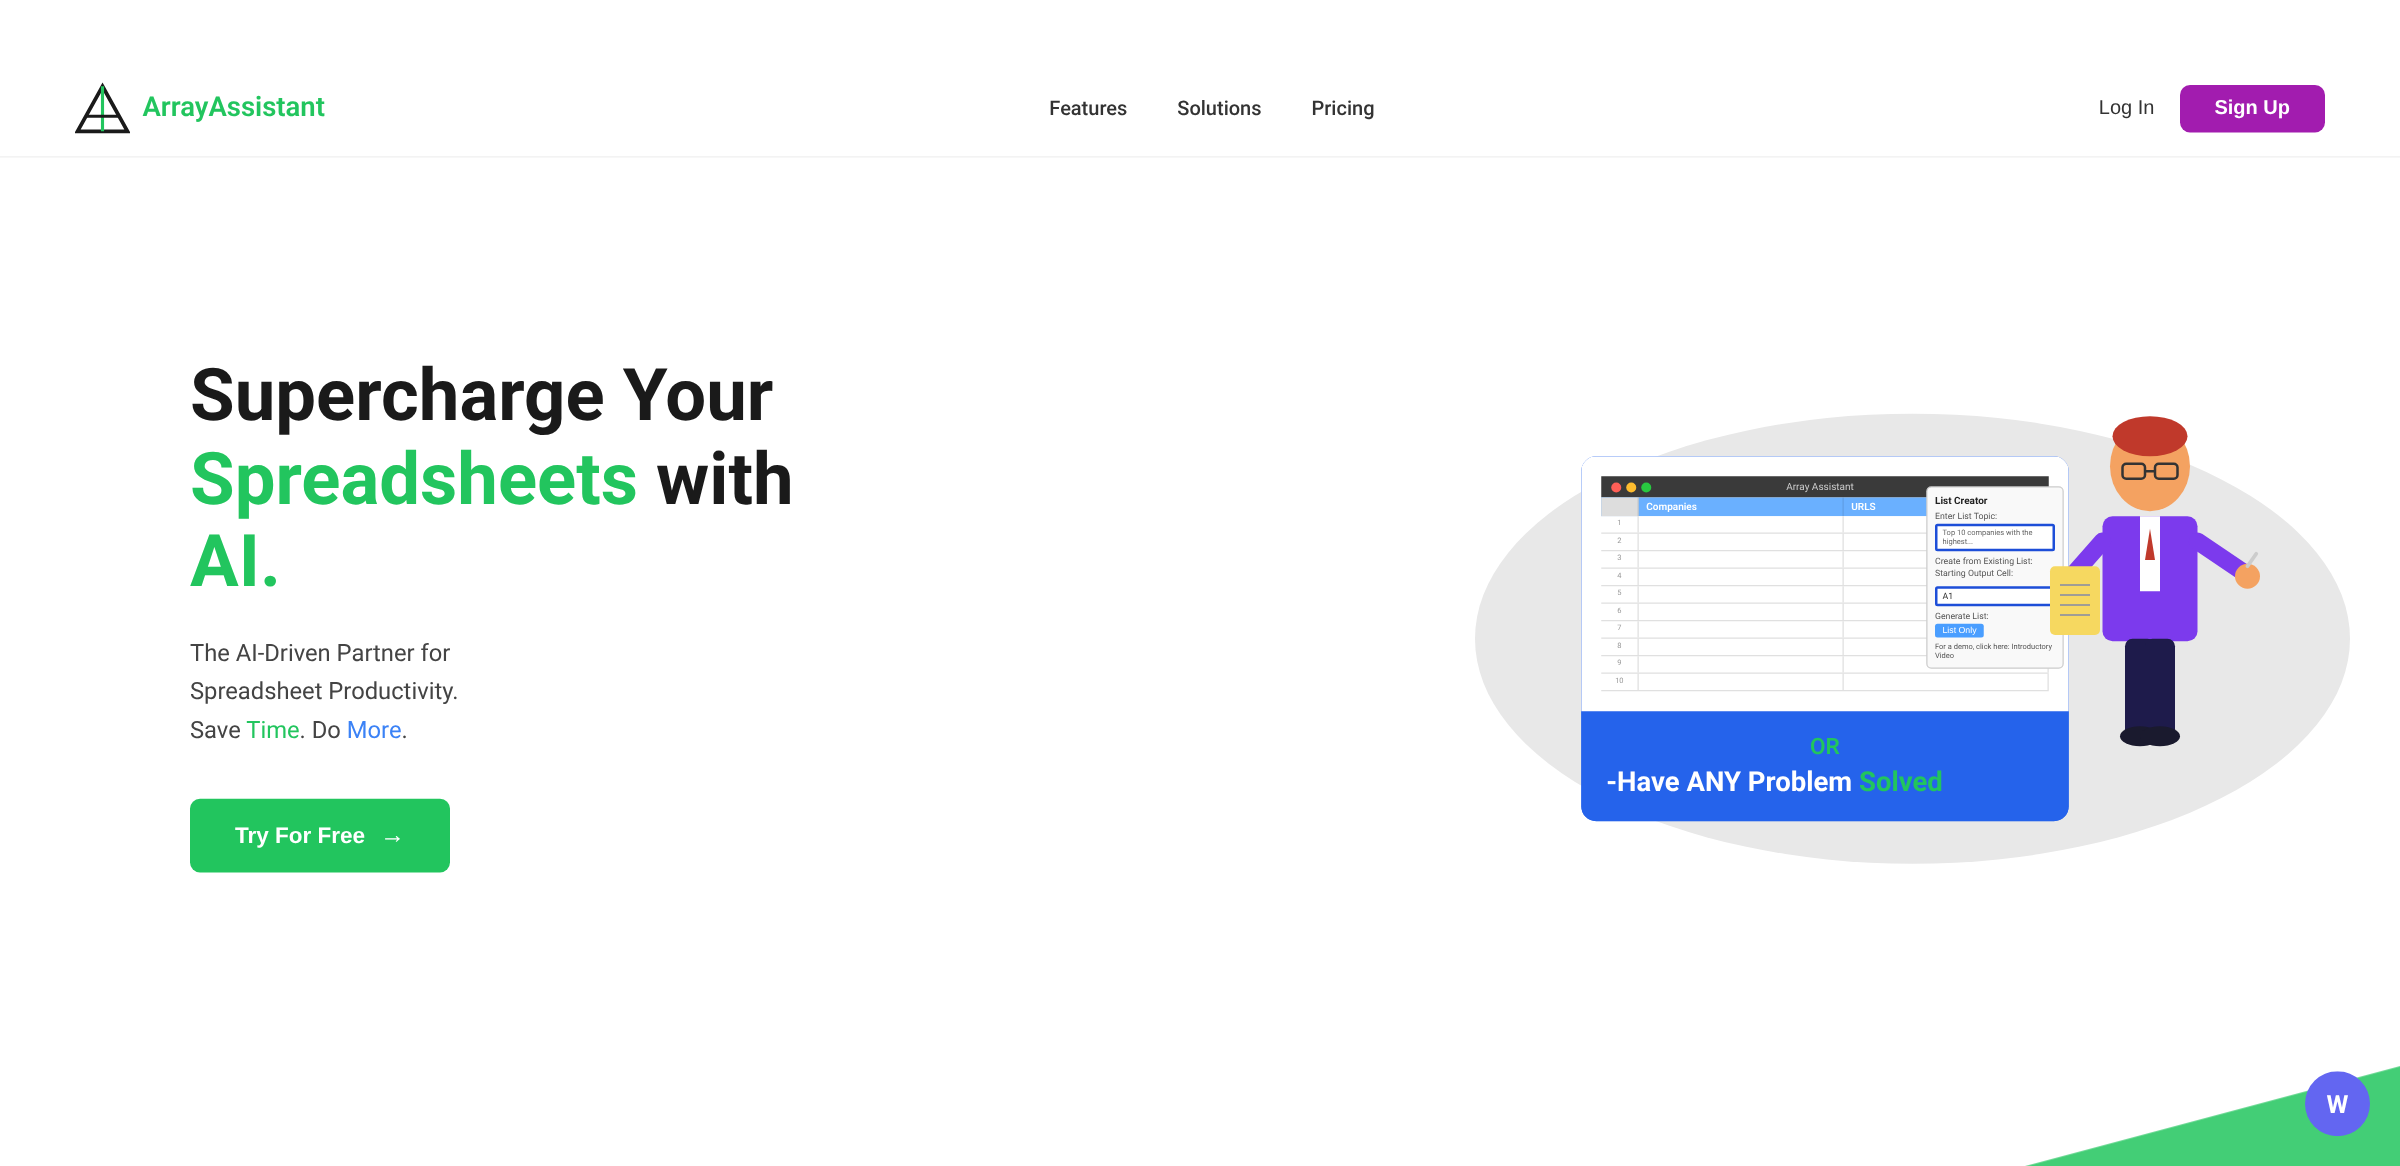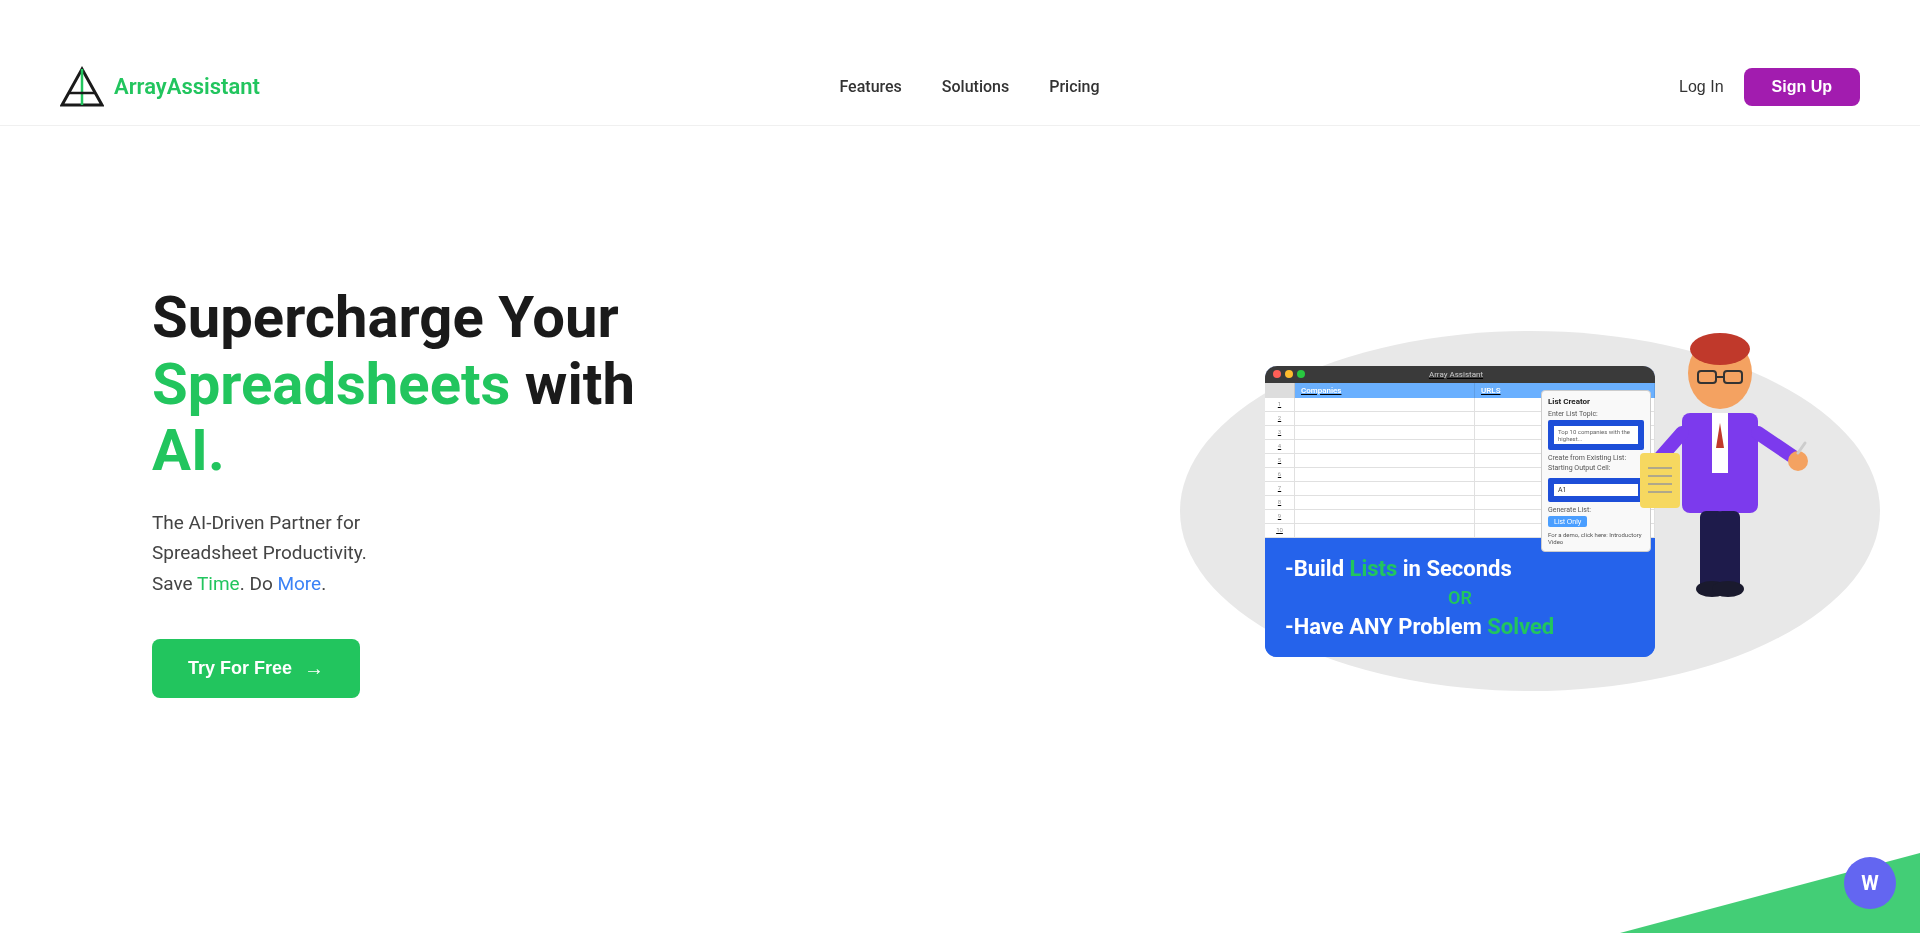--- a/index.html
+++ b/index.html
@@ -169,23 +169,22 @@
       z-index: 2;
       background: #2563eb;
       border-radius: 12px;
       overflow: hidden;
       width: 390px;
       margin: 0 auto;
     }
     .spreadsheet-preview {
       background: #fff;
       margin: 0;
-      padding: 0;
+      padding: 16px;
       border-bottom: none;
-      text-decoration: underline;
     }
     .ss-col-headers {
       display: flex;
       background: #6ab0ff;
       font-size: 8px;
       color: #fff;
       font-weight: 600;
     }
     .ss-col {
       flex: 2;
@@ -224,21 +223,21 @@
       font-size: 8px;
       margin-bottom: 4px;
       color: #222;
     }
     .side-panel-label {
       color: #555;
       margin-bottom: 2px;
     }
     .side-panel-input {
       background: #fff;
-      border: 6px solid #1d4ed8;
+      border: 2px solid #1d4ed8;
       border-radius: 2px;
       padding: 2px 4px;
       font-size: 7px;
       color: #333;
       width: 100%;
       margin-bottom: 4px;
     }
     .side-panel-input.sample { font-size: 6px; color: #666; }
     .side-panel-row { display: flex; gap: 4px; align-items: center; margin-bottom: 4px; }
     .side-panel-btn {
@@ -451,23 +450,20 @@
             <span class="side-panel-label">Starting Output Cell:</span>
           </div>
           <div class="side-panel-input">A1</div>
           <div class="side-panel-label">Generate List:</div>
           <button class="side-panel-btn">List Only</button>
           <div style="margin-top:4px;font-size:6px;color:#555;">For a demo, click here: Introductory Video</div>
         </div>
       </div>
 
       <div class="product-text-area">
-        <div class="product-line1">
-          <span>-Build </span><span class="highlight">Lists</span><span> in Seconds</span>
-        </div>
         <div class="product-or">OR</div>
         <div class="product-line2">
           <span>-Have </span><span>ANY Problem </span><span class="highlight">Solved</span>
         </div>
       </div>
     </div>
 
     <div class="character">
       <svg viewBox="0 0 200 340" xmlns="http://www.w3.org/2000/svg">
 

